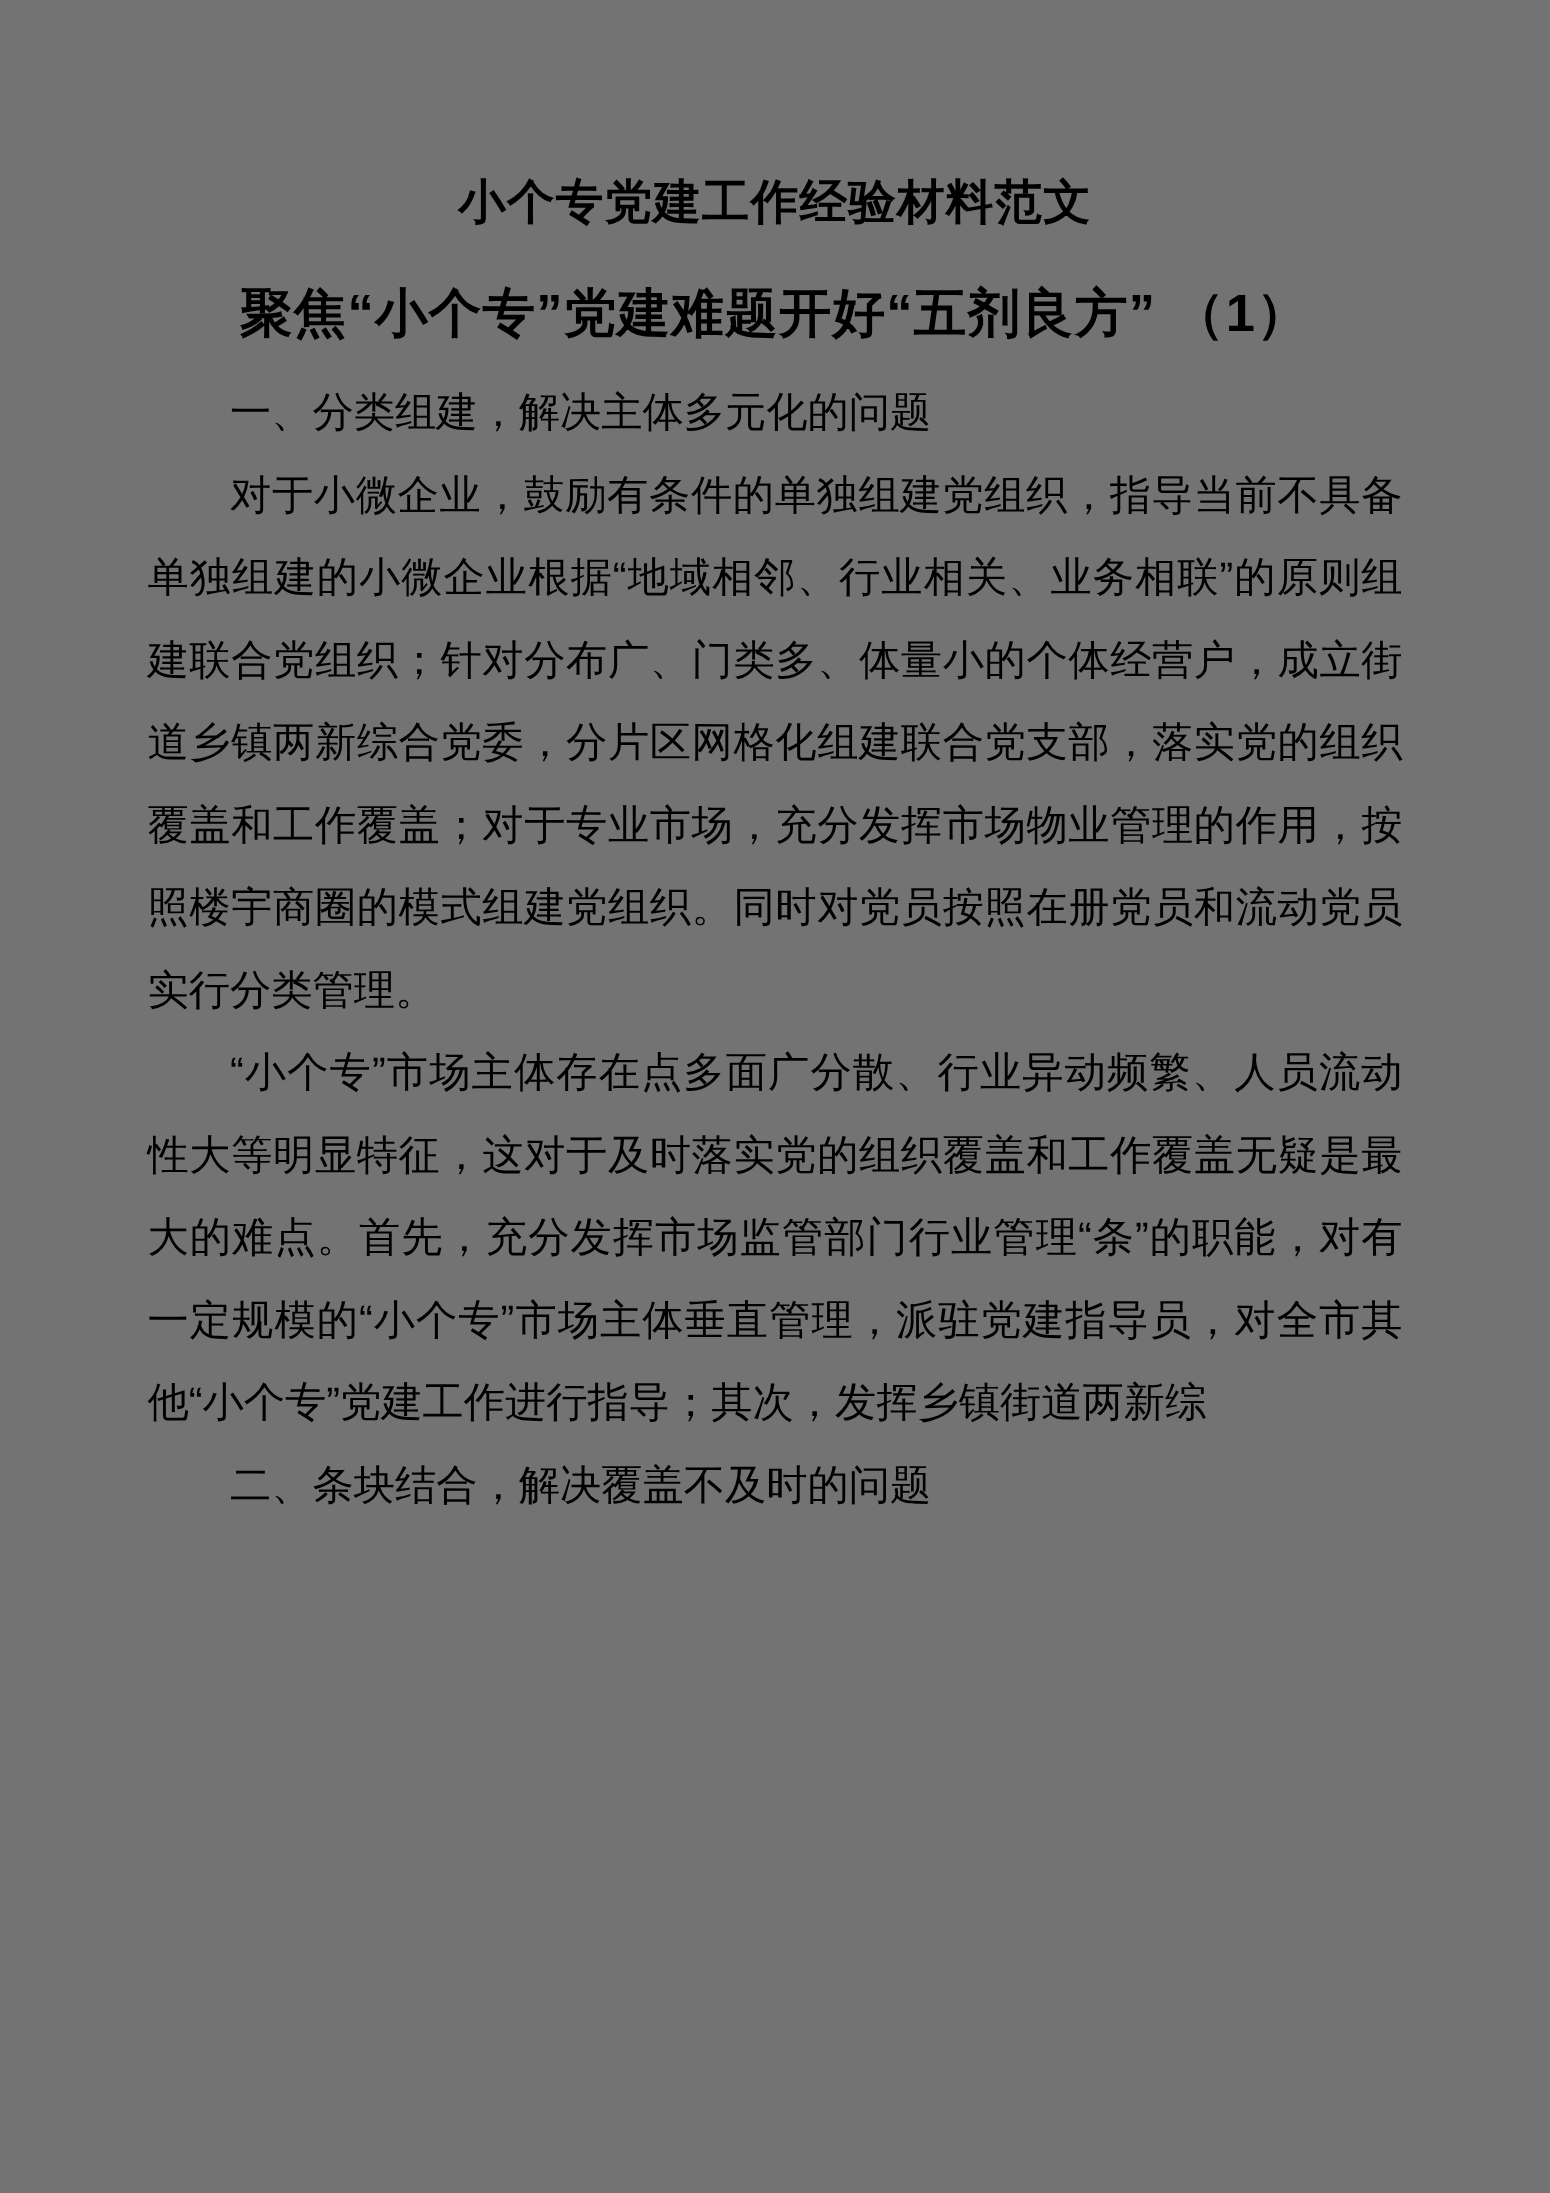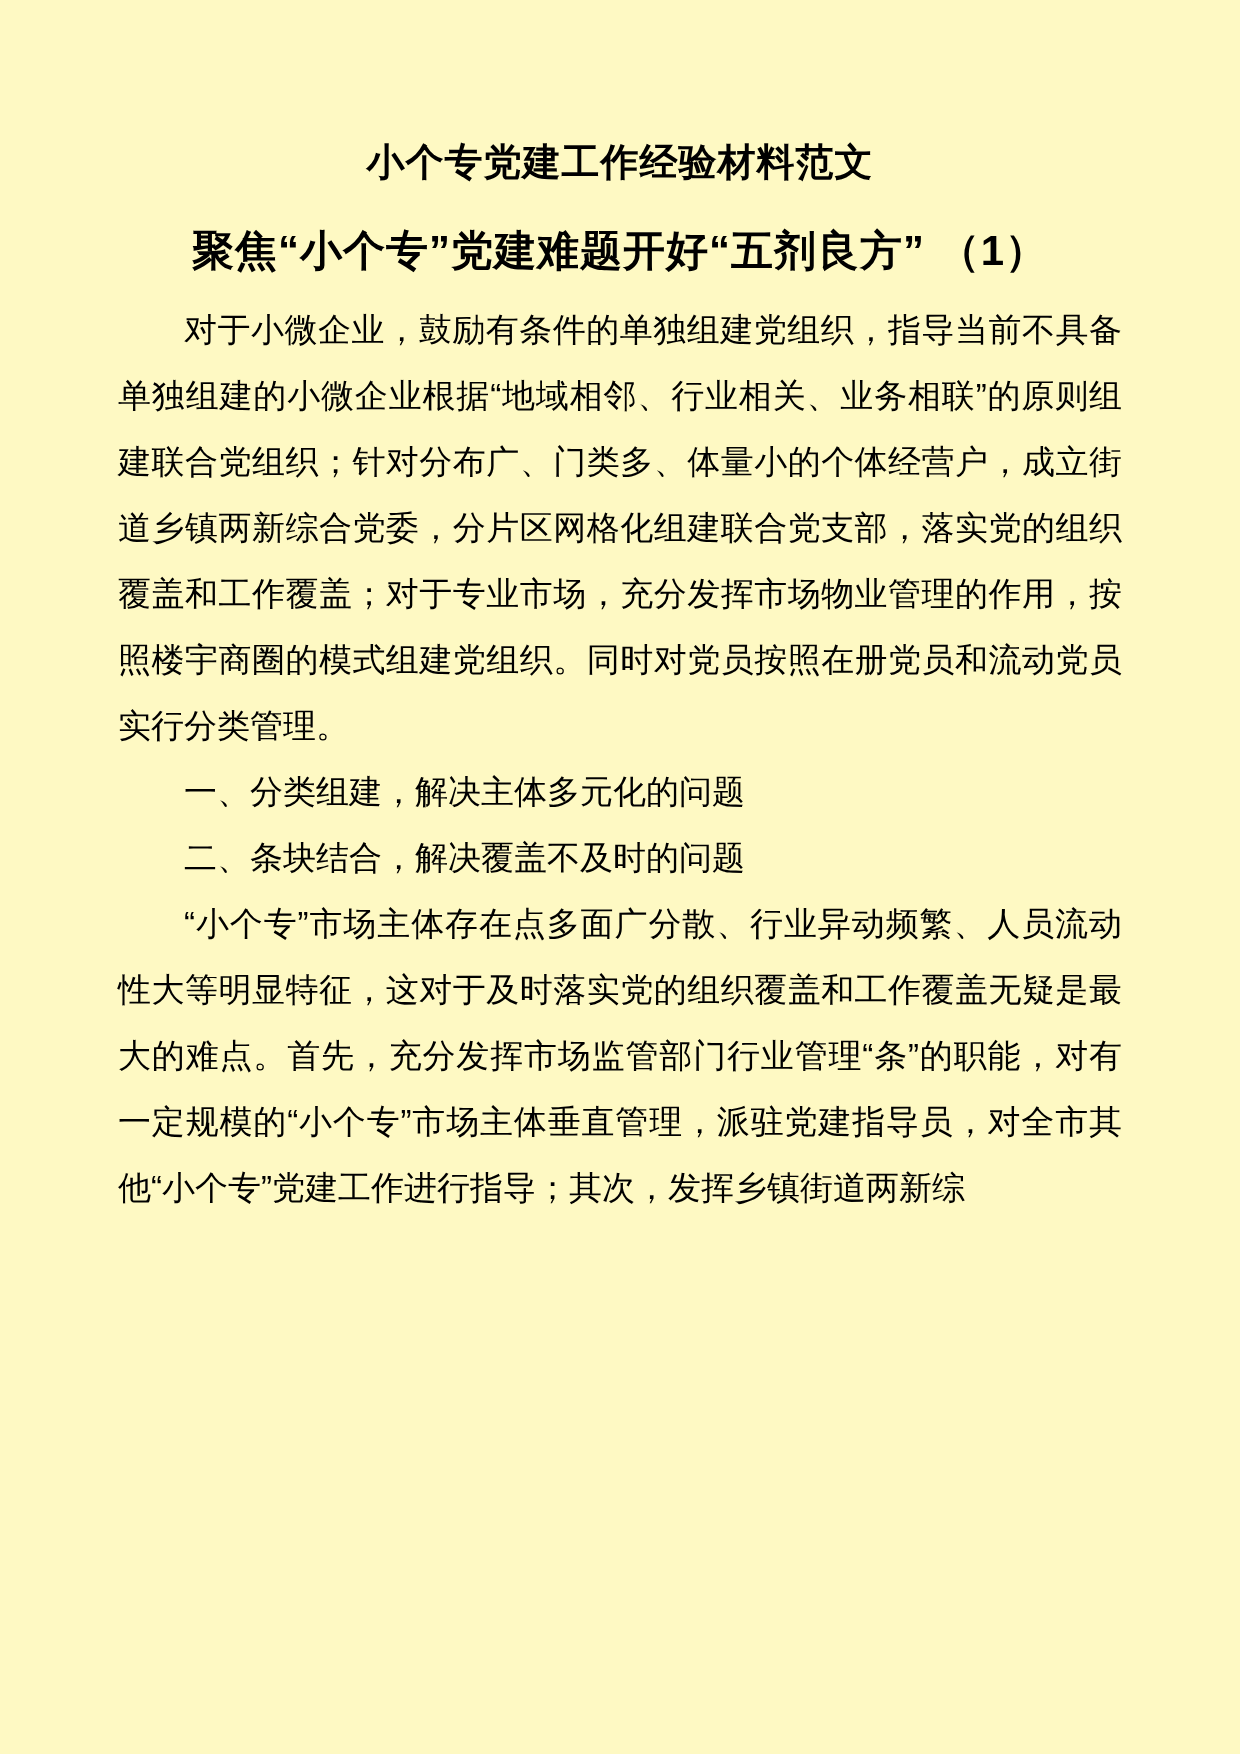--- a/index.html
+++ b/index.html
@@ -4,21 +4,21 @@
 <style>
   html, body {
     margin: 0;
     padding: 0;
     background: #ffffff;
   }
   .page {
     position: relative;
     width: 1240px;
     height: 1754px;
-    background: #fef9c3;
+    background: #737373;
     color: #000000;
     font-family: "Liberation Sans", sans-serif;
     overflow: hidden;
     box-sizing: border-box;
   }
   .doc-title {
     margin: 0;
     padding-top: 140px;
     font-size: 38px;
     line-height: 44px;
@@ -57,18 +57,18 @@
 </head>
 <body>
 
 <div class="page">
   <h1 class="doc-title">小个专党建工作经验材料范文</h1>
 
 
   <h3 class="article-heading">聚焦“小个专”党建难题开好“五剂良方” （1）</h3>
 
   <div class="body-area">
+    <p>一、分类组建，解决主体多元化的问题</p>
     <p>对于小微企业，鼓励有条件的单独组建党组织，指导当前不具备单独组建的小微企业根据“地域相邻、行业相关、业务相联”的原则组建联合党组织；针对分布广、门类多、体量小的个体经营户，成立街道乡镇两新综合党委，分片区网格化组建联合党支部，落实党的组织覆盖和工作覆盖；对于专业市场，充分发挥市场物业管理的作用，按照楼宇商圈的模式组建党组织。同时对党员按照在册党员和流动党员实行分类管理。</p>
-    <p>一、分类组建，解决主体多元化的问题</p>
+    <p>“小个专”市场主体存在点多面广分散、行业异动频繁、人员流动性大等明显特征，这对于及时落实党的组织覆盖和工作覆盖无疑是最大的难点。首先，充分发挥市场监管部门行业管理“条”的职能，对有一定规模的“小个专”市场主体垂直管理，派驻党建指导员，对全市其他“小个专”党建工作进行指导；其次，发挥乡镇街道两新综</p>
     <p>二、条块结合，解决覆盖不及时的问题</p>
-    <p>“小个专”市场主体存在点多面广分散、行业异动频繁、人员流动性大等明显特征，这对于及时落实党的组织覆盖和工作覆盖无疑是最大的难点。首先，充分发挥市场监管部门行业管理“条”的职能，对有一定规模的“小个专”市场主体垂直管理，派驻党建指导员，对全市其他“小个专”党建工作进行指导；其次，发挥乡镇街道两新综</p>
   </div>
 </div>
 
 </body></html>

